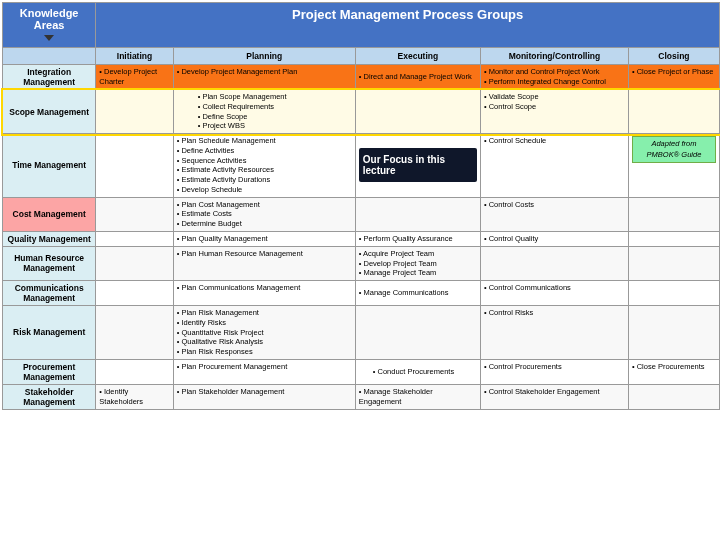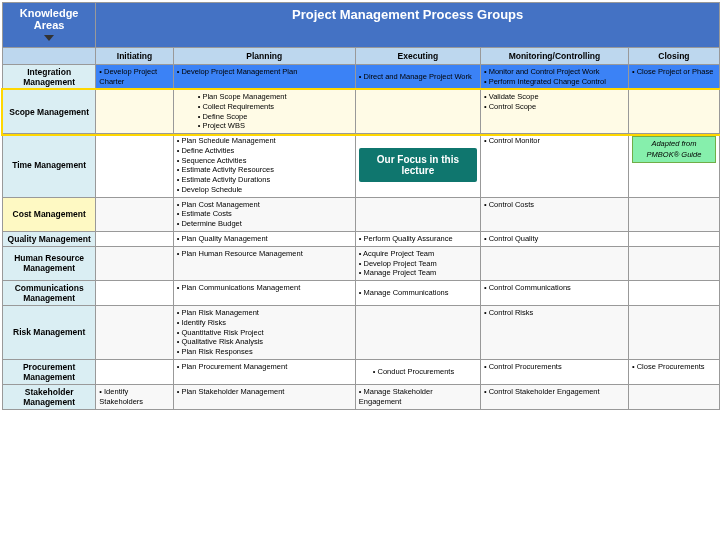--- a/index.html
+++ b/index.html
@@ -71,25 +71,24 @@
       padding: 0;
     }
     .bullet-list li::before {
       content: "• ";
     }
     .bullet-list li {
       font-size: 7.5px;
       line-height: 1.3;
     }
     .focus-box {
-      background: #0f766e;
+      background: #0f172a;
       color: #fff;
       font-weight: bold;
       font-size: 10px;
-      text-align: center;
       padding: 6px 4px;
       border-radius: 2px;
     }
     .adapted-box {
       background: #86efac;
       border: 1px solid #70AD47;
       font-size: 7.5px;
       text-align: center;
       padding: 2px;
       font-style: italic;
@@ -116,21 +115,21 @@
     <tr class="subheader-row">
       <td class="ka-cell"></td>
       <td class="init-cell">Initiating</td>
       <td class="plan-cell">Planning</td>
       <td class="exec-cell">Executing</td>
       <td class="moncon-cell">Monitoring/Controlling</td>
       <td class="close-cell">Closing</td>
     </tr>
   </thead>
   <tbody id="table-body">
-  <tr style="background: #3b82f6;">
+  <tr style="background: #f97316;">
         <td style="font-weight: bold; font-size: 8.5px; text-align: center; vertical-align: middle; background: rgb(218, 238, 243);">Integration Management</td>
         <td style="font-size: 7.5px;">
           <ul class="bullet-list">
             <li>Develop Project Charter</li>
           </ul>
         </td>
         <td style="font-size: 7.5px;">
           <ul class="bullet-list">
             <li>Develop Project Management Plan</li>
           </ul>
@@ -183,29 +182,29 @@
             <li>Estimate Activity Resources</li>
             <li>Estimate Activity Durations</li>
             <li>Develop Schedule</li>
           </ul>
         </td>
         <td style="font-size: 7.5px; vertical-align: middle;">
           <div class="focus-box">Our Focus in this lecture</div>
         </td>
         <td style="font-size: 7.5px;">
           <ul class="bullet-list">
-            <li>Control Monitor</li>
+            <li>Control Schedule</li>
           </ul>
         </td>
         <td style="font-size: 7.5px;">
           <div class="adapted-box">Adapted from PMBOK® Guide</div>
         </td>
       </tr>
       <tr style="background: rgb(248, 248, 248);">
-        <td style="font-weight: bold; font-size: 8.5px; text-align: center; vertical-align: middle; background: #fef9c3;">Cost Management</td>
+        <td style="font-weight: bold; font-size: 8.5px; text-align: center; vertical-align: middle; background: #fca5a5;">Cost Management</td>
         <td style="font-size: 7.5px;"></td>
         <td style="font-size: 7.5px; margin-left: 32px;">
           <ul class="bullet-list">
             <li>Plan Cost Management</li>
             <li>Estimate Costs</li>
             <li>Determine Budget</li>
           </ul>
         </td>
         <td style="font-size: 7.5px; vertical-align: middle;"></td>
         <td style="font-size: 7.5px;">

